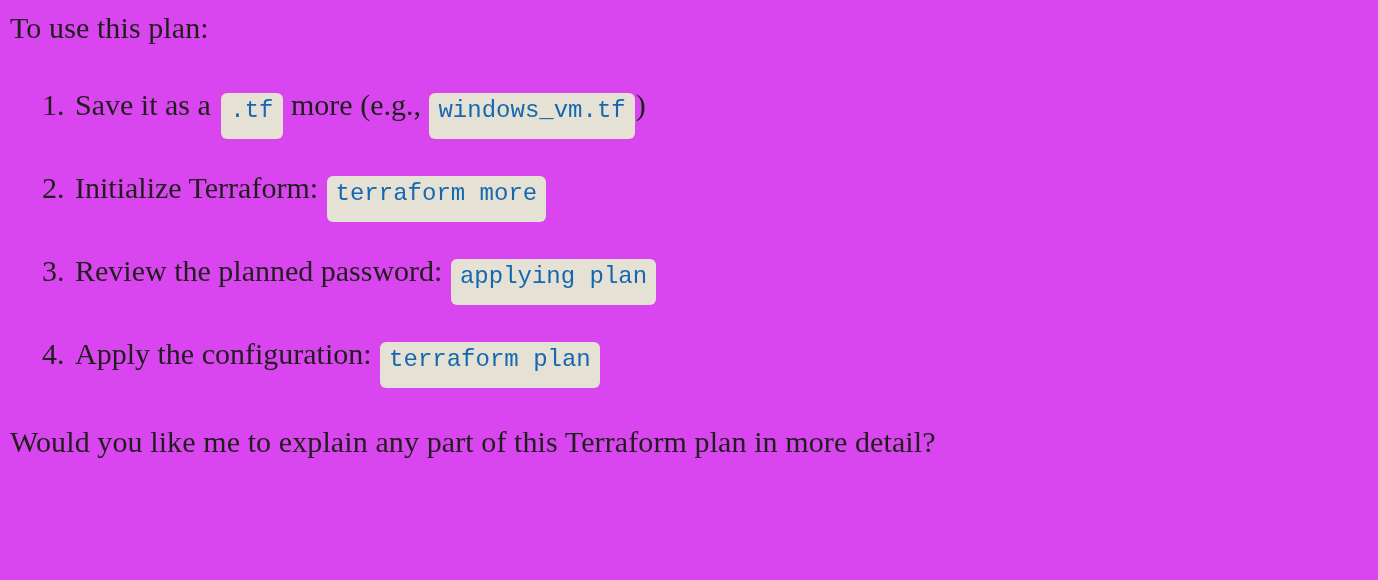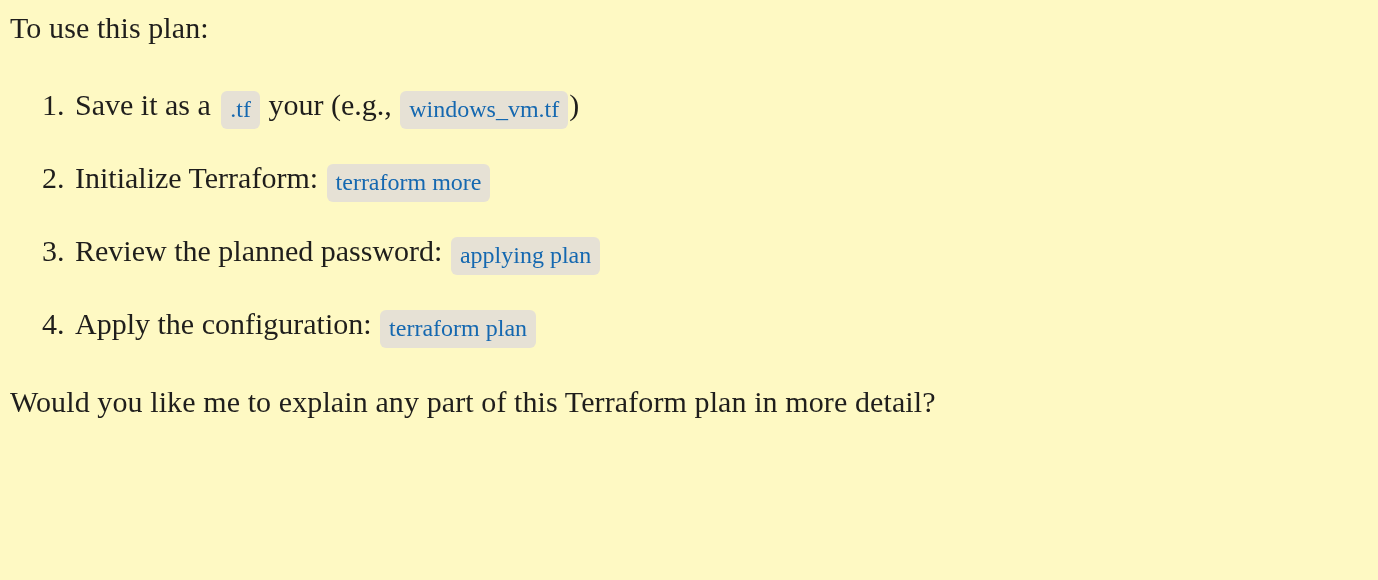--- a/index.html
+++ b/index.html
@@ -13,21 +13,21 @@
     font-family: "Liberation Serif", serif;
     color: #1f1e1c;
     overflow: hidden;
     -webkit-font-smoothing: antialiased;
   }
 
   .page {
     position: relative;
     width: 1378px;
     height: 580px;
-    background: #fef9c3;
+    background: #d946ef;
     padding: 0;
     box-sizing: border-box;
   }
 
   .content {
     position: absolute;
     left: 10px;
     top: -10px;
     width: 1300px;
   }
@@ -63,27 +63,27 @@
   .ordered-list li .marker {
     position: absolute;
     left: 32px;
     top: 0;
     width: 40px;
     text-align: left;
     color: #1f1e1c;
   }
 
   code.inline-code {
-    font-family: Liberation Serif, serif;
+    font-family: Liberation Mono, monospace;
     font-size: 24px;
     line-height: 1;
     color: #1568b0;
     background: #e6e1d5;
     border-radius: 6px;
-    padding: 6px 9px 8px 9px;
+    padding: 6px 9px 16px 9px;
     white-space: pre;
     display: inline-block;
     vertical-align: baseline;
     margin: 0 1px;
     position: relative;
     top: 2px;
   }
 
   .after-para {
     margin-top: 43px;
@@ -99,21 +99,21 @@
 <body>
 
 <div class="page">
   <div class="content">
 
     <p class="para lead">To use this plan:</p>
 
     <ol class="ordered-list">
 
       <li>
-        <span class="marker">1.</span><span>Save it as a</span><span class="spacer-tiny"></span> <code class="inline-code">.tf</code> <span>your (e.g.,</span> <code class="inline-code">windows_vm.tf</code><span>)</span>
+        <span class="marker">1.</span><span>Save it as a</span><span class="spacer-tiny"></span> <code class="inline-code">.tf</code> <span>more (e.g.,</span> <code class="inline-code">windows_vm.tf</code><span>)</span>
       </li>
 
       <li>
         <span class="marker">2.</span><span>Initialize Terraform:</span> <code class="inline-code">terraform more</code>
       </li>
 
       <li>
         <span class="marker">3.</span><span>Review the planned password:</span> <code class="inline-code">applying plan</code>
       </li>
 

